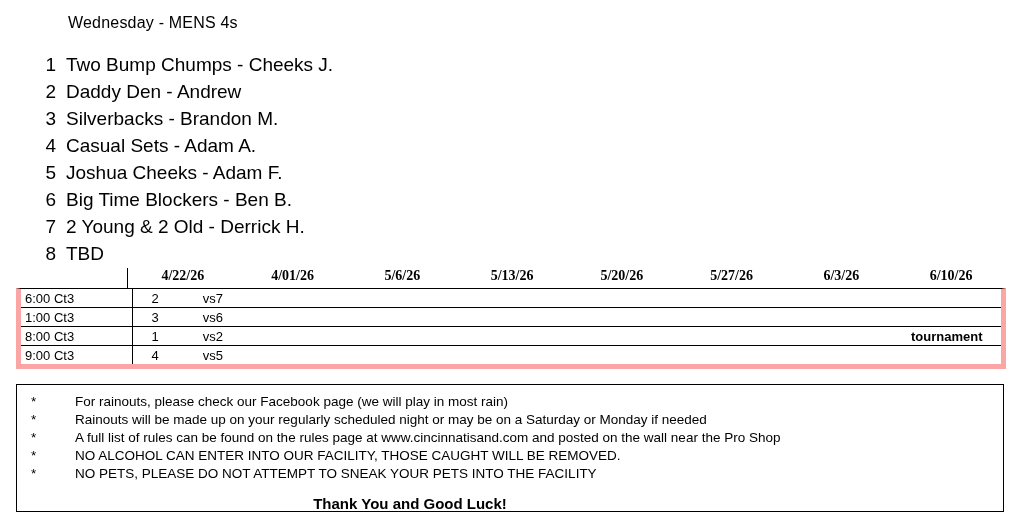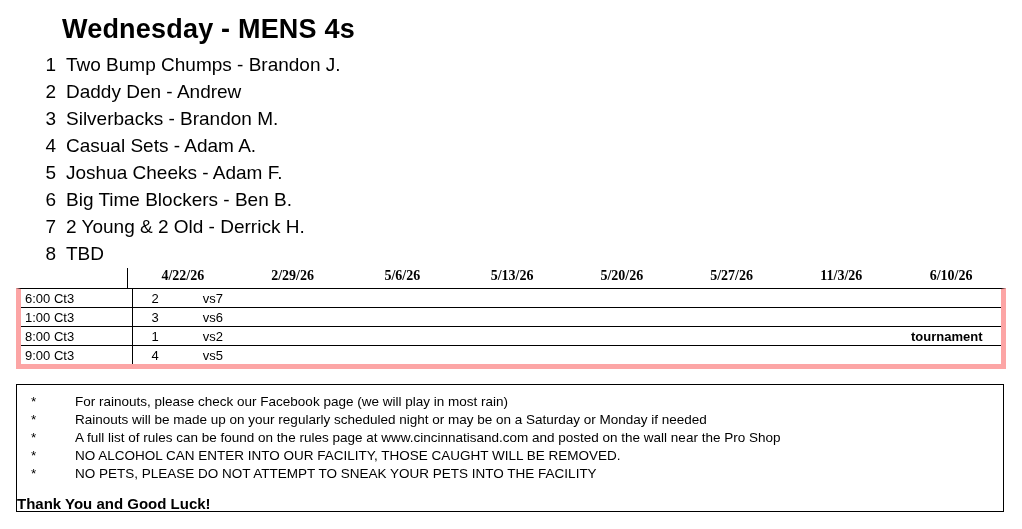--- a/index.html
+++ b/index.html
@@ -14,24 +14,24 @@
     color: #000000;
     overflow: hidden;
   }
   .page {
     position: relative;
     width: 1022px;
     height: 529px;
   }
   .title {
     position: absolute;
-    left: 62px;
+    left: 68px;
     top: 14px;
-    font-size: 27px;
-    font-weight: bold;
+    font-size: 16px;
+    font-weight: normal;
     letter-spacing: 0.2px;
   }
   .teams {
     position: absolute;
     left: 34px;
     top: 54px;
     width: 520px;
   }
   .team-row {
     display: flex;
@@ -130,37 +130,38 @@
     padding-left: 14px;
   }
   .note-star {
     width: 44px;
     flex: 0 0 44px;
   }
   .note-text {
     flex: 1 1 auto;
   }
   .thanks {
+    text-align: center;
     font-weight: bold;
     font-size: 15px;
     margin-top: 12px;
     padding-right: 200px;
   }
 </style>
 </head>
 <body>
 
 <div class="page">
 
   <div class="title">Wednesday - MENS 4s</div>
 
   <div class="teams">
     <div class="team-row">
       <span class="team-num">1</span>
-      <span class="team-name">Two Bump Chumps - Brandon J.</span>
+      <span class="team-name">Two Bump Chumps - Cheeks J.</span>
     </div>
     <div class="team-row">
       <span class="team-num">2</span>
       <span class="team-name">Daddy Den - Andrew</span>
     </div>
     <div class="team-row">
       <span class="team-num">3</span>
       <span class="team-name">Silverbacks - Brandon M.</span>
     </div>
     <div class="team-row">
@@ -183,26 +184,26 @@
       <span class="team-num">8</span>
       <span class="team-name">TBD</span>
     </div>
   </div>
 
   <div class="sched">
 
     <div class="date-head">
       <div class="slot-col"></div>
       <div class="dcell">4/22/26</div>
-      <div class="dcell">2/29/26</div>
+      <div class="dcell">4/01/26</div>
       <div class="dcell">5/6/26</div>
       <div class="dcell">5/13/26</div>
       <div class="dcell">5/20/26</div>
       <div class="dcell">5/27/26</div>
-      <div class="dcell">11/3/26</div>
+      <div class="dcell">6/3/26</div>
       <div class="dcell">6/10/26</div>
     </div>
 
     <div class="grid">
 
       <div class="grid-row">
         <div class="slot-col">6:00 Ct3</div>
         <div class="match-cell">
           <span class="m-a">2</span>
           <span class="m-vs">vs</span>

